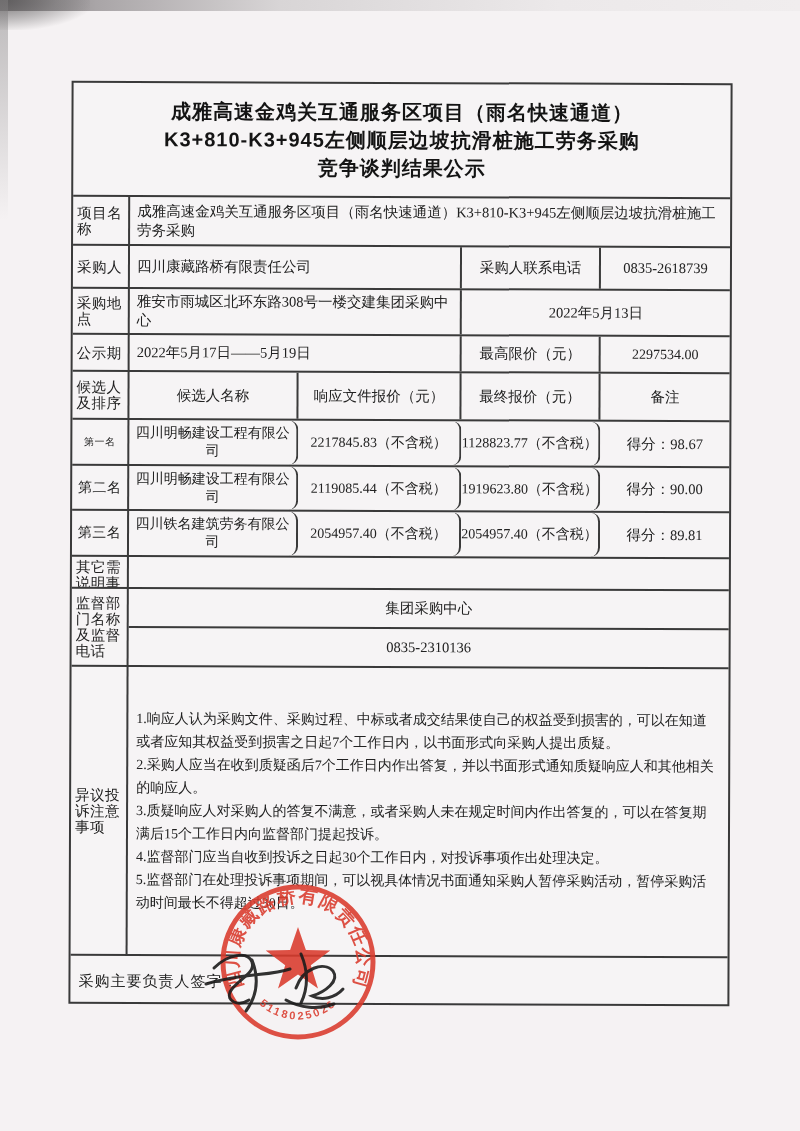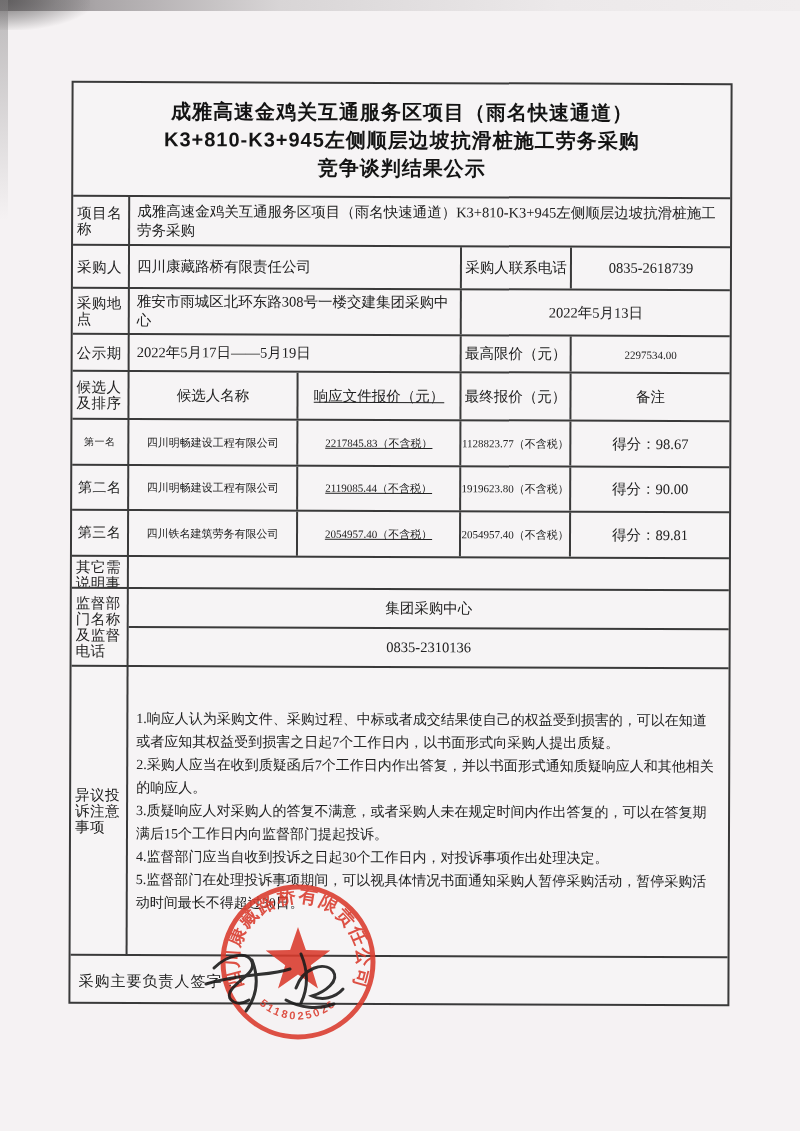--- a/index.html
+++ b/index.html
@@ -29,28 +29,28 @@
     display:flex; flex-direction:column;
     transform:rotate(0.2deg);
     background:rgba(250,248,249,.35);
   }
   .row { display:flex; border-bottom:2px solid #3a3a3a; flex-shrink:0; }
   .row:last-child { border-bottom:none; }
   .c { border-right:2px solid #3a3a3a; overflow:hidden; display:flex; align-items:center; }
   .c:last-child { border-right:none; }
   .lab { width:57px; padding:2px 4px; font-size:14.5px; line-height:16px; letter-spacing:.5px; }
   .w-name { width:169px; }
-  .w-resp { width:163px;text-decoration:underline; }
-  .w-final{ width:110px; }
+  .w-resp { width:163px; }
+  .w-final{ width:139px; }
   .w-rem  { flex:1; }
   .w-val  { width:332px; }
   .cen { justify-content:center; text-align:center; }
   .pad { padding:2px 7px; }
   .fs14 { font-size:14.5px; line-height:19px; }
-  .fs13 { font-size:11px; }
+  .fs13 { font-size:14px;border-radius:9px; }
   .title-row { height:114px; align-items:center; justify-content:center; }
   .title-block { width:100%; text-align:center; font-family:"Liberation Sans","DejaVu Sans",sans-serif; font-weight:bold; font-size:20px; line-height:28px; color:#141414; letter-spacing:1px; }
   .r-proj { height:49px; }
   .r-purch { height:43px; }
   .r-loc { height:46px; }
   .r-pub { height:37px; }
   .r-head { height:48px; }
   .r-cand { height:46px; }
   .r-cand2 { height:45px; }
   .r-other { height:32px; }

